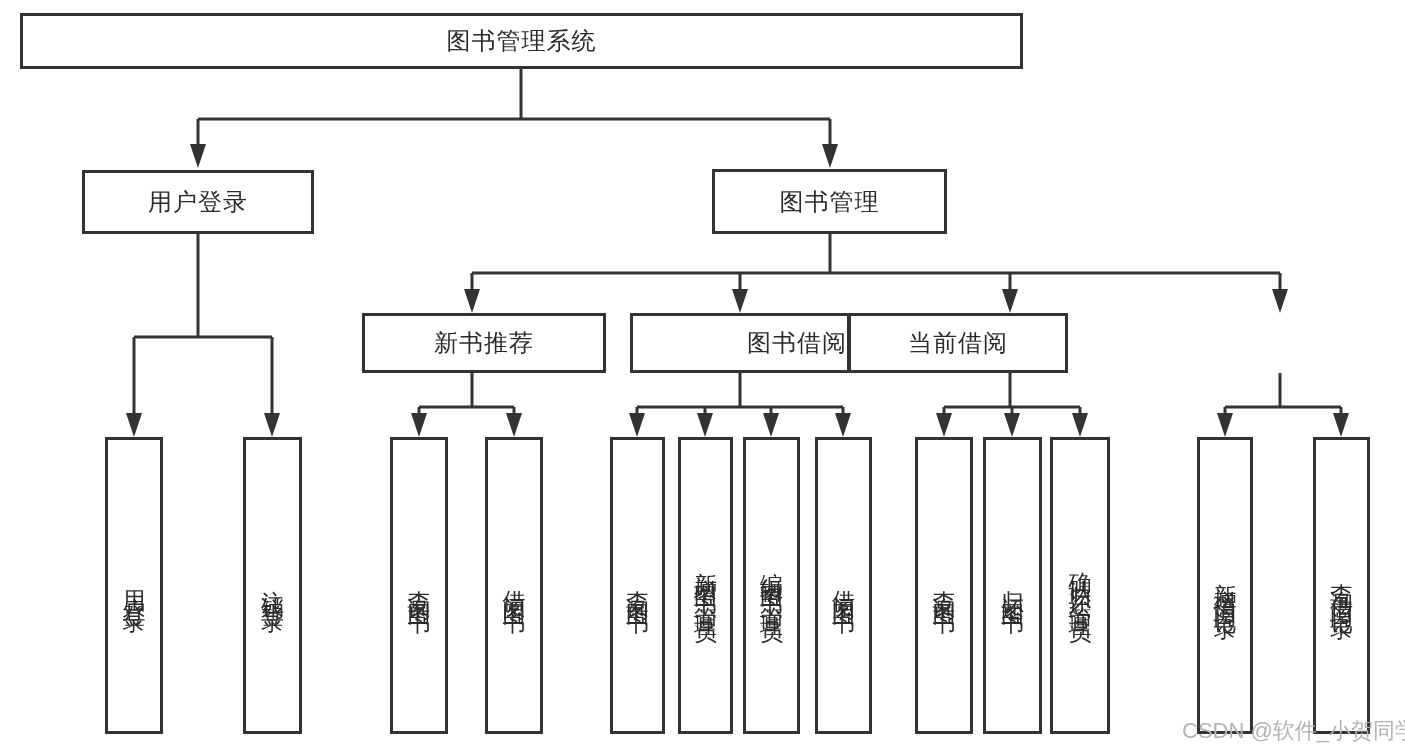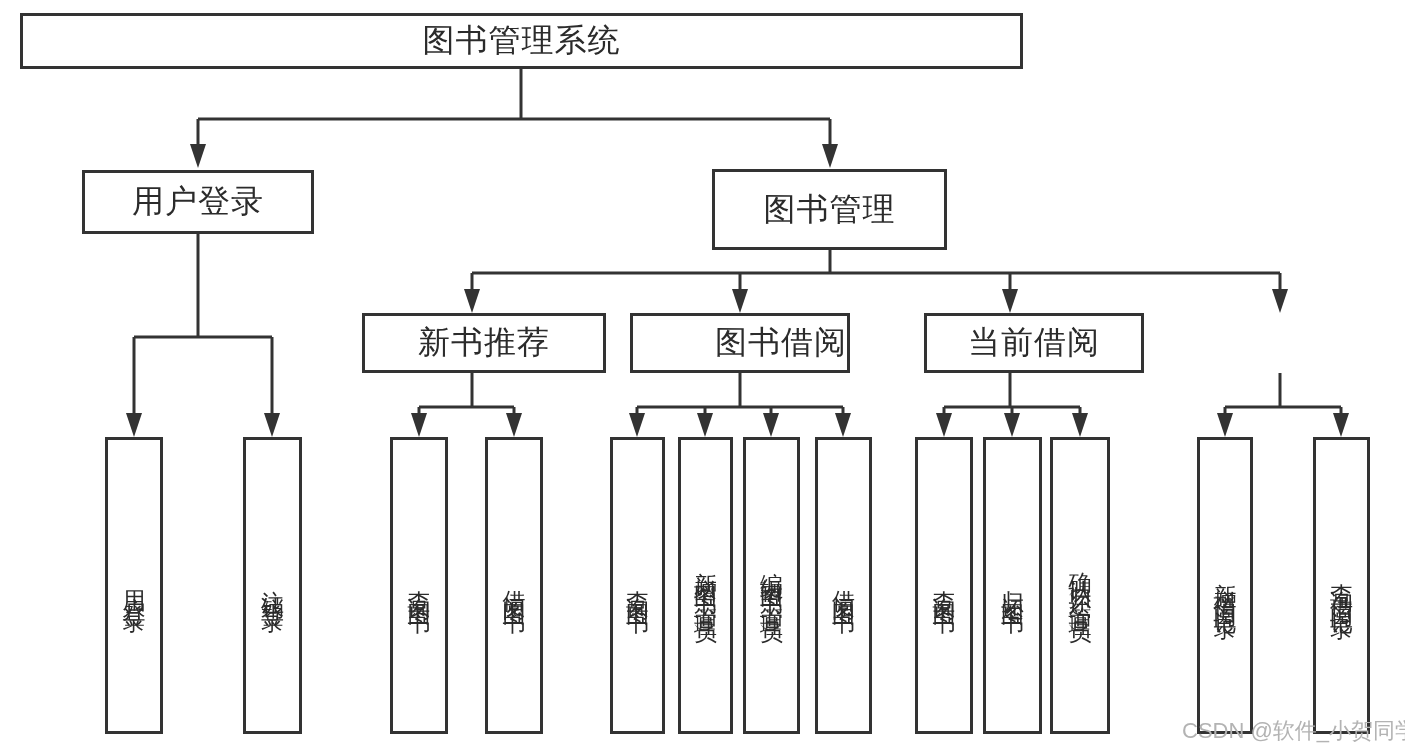--- a/index.html
+++ b/index.html
@@ -10,21 +10,21 @@
   }
   .connectors{position:absolute;left:0;top:0;width:1405px;height:747px;}
   .connectors line{stroke:var(--line,#333);stroke-width:3;}
   .connectors polygon{fill:var(--line,#333);}
   .node{
     position:absolute;box-sizing:border-box;
     border:3px solid var(--line,#333);background:#fff;
     display:flex;align-items:center;justify-content:center;
     color:var(--ink,#2b2b2b);
   }
-  .nh{font-size:32px;letter-spacing:1px;font-family:Liberation Serif, serif;}
+  .nh{font-size:24px;letter-spacing:1px;font-family:Liberation Serif, serif;}
   .nv{font-size:23px;}
   .nv span{writing-mode:vertical-rl;text-orientation:mixed;letter-spacing:7px;line-height:1;}
   .watermark{
     position:absolute;left:1182px;top:716px;z-index:5;
     font-size:22px;color:var(--watermark,#b3b3b3);white-space:nowrap;
   }
 </style>
 </head>
 <body>
 
@@ -106,31 +106,31 @@
     </g>
   </svg>
 
   <div class="node nh" style="left:20px;top:13px;width:1003px;height:56px;">
     <span>图书管理系统</span>
   </div>
 
   <div class="node nh" style="left:82px;top:170px;width:232px;height:64px;">
     <span>用户登录</span>
   </div>
-  <div class="node nh" style="left:712px;top:169px;width:235px;height:81px;">
+  <div class="node nh" style="left:712px;top:169px;width:235px;height:65px;">
     <span>图书管理</span>
   </div>
 
   <div class="node nh" style="left:362px;top:313px;width:244px;height:60px;">
     <span>新书推荐</span>
   </div>
   <div class="node nh" style="left:630px;top:313px;width:220px;height:60px;justify-content:flex-end;">
     <span>图书借阅</span>
   </div>
-  <div class="node nh" style="left:924px;top:313px;width:220px;height:60px;text-align:center;">
+  <div class="node nh" style="left:848px;top:313px;width:220px;height:60px;text-align:center;">
     <span>当前借阅</span>
   </div>
 
   <div class="node nv" style="left:105px;top:437px;width:58px;height:297px;">
     <span>用户登录</span>
   </div>
   <div class="node nv" style="left:243px;top:437px;width:59px;height:297px;">
     <span>注销登录</span>
   </div>
 

